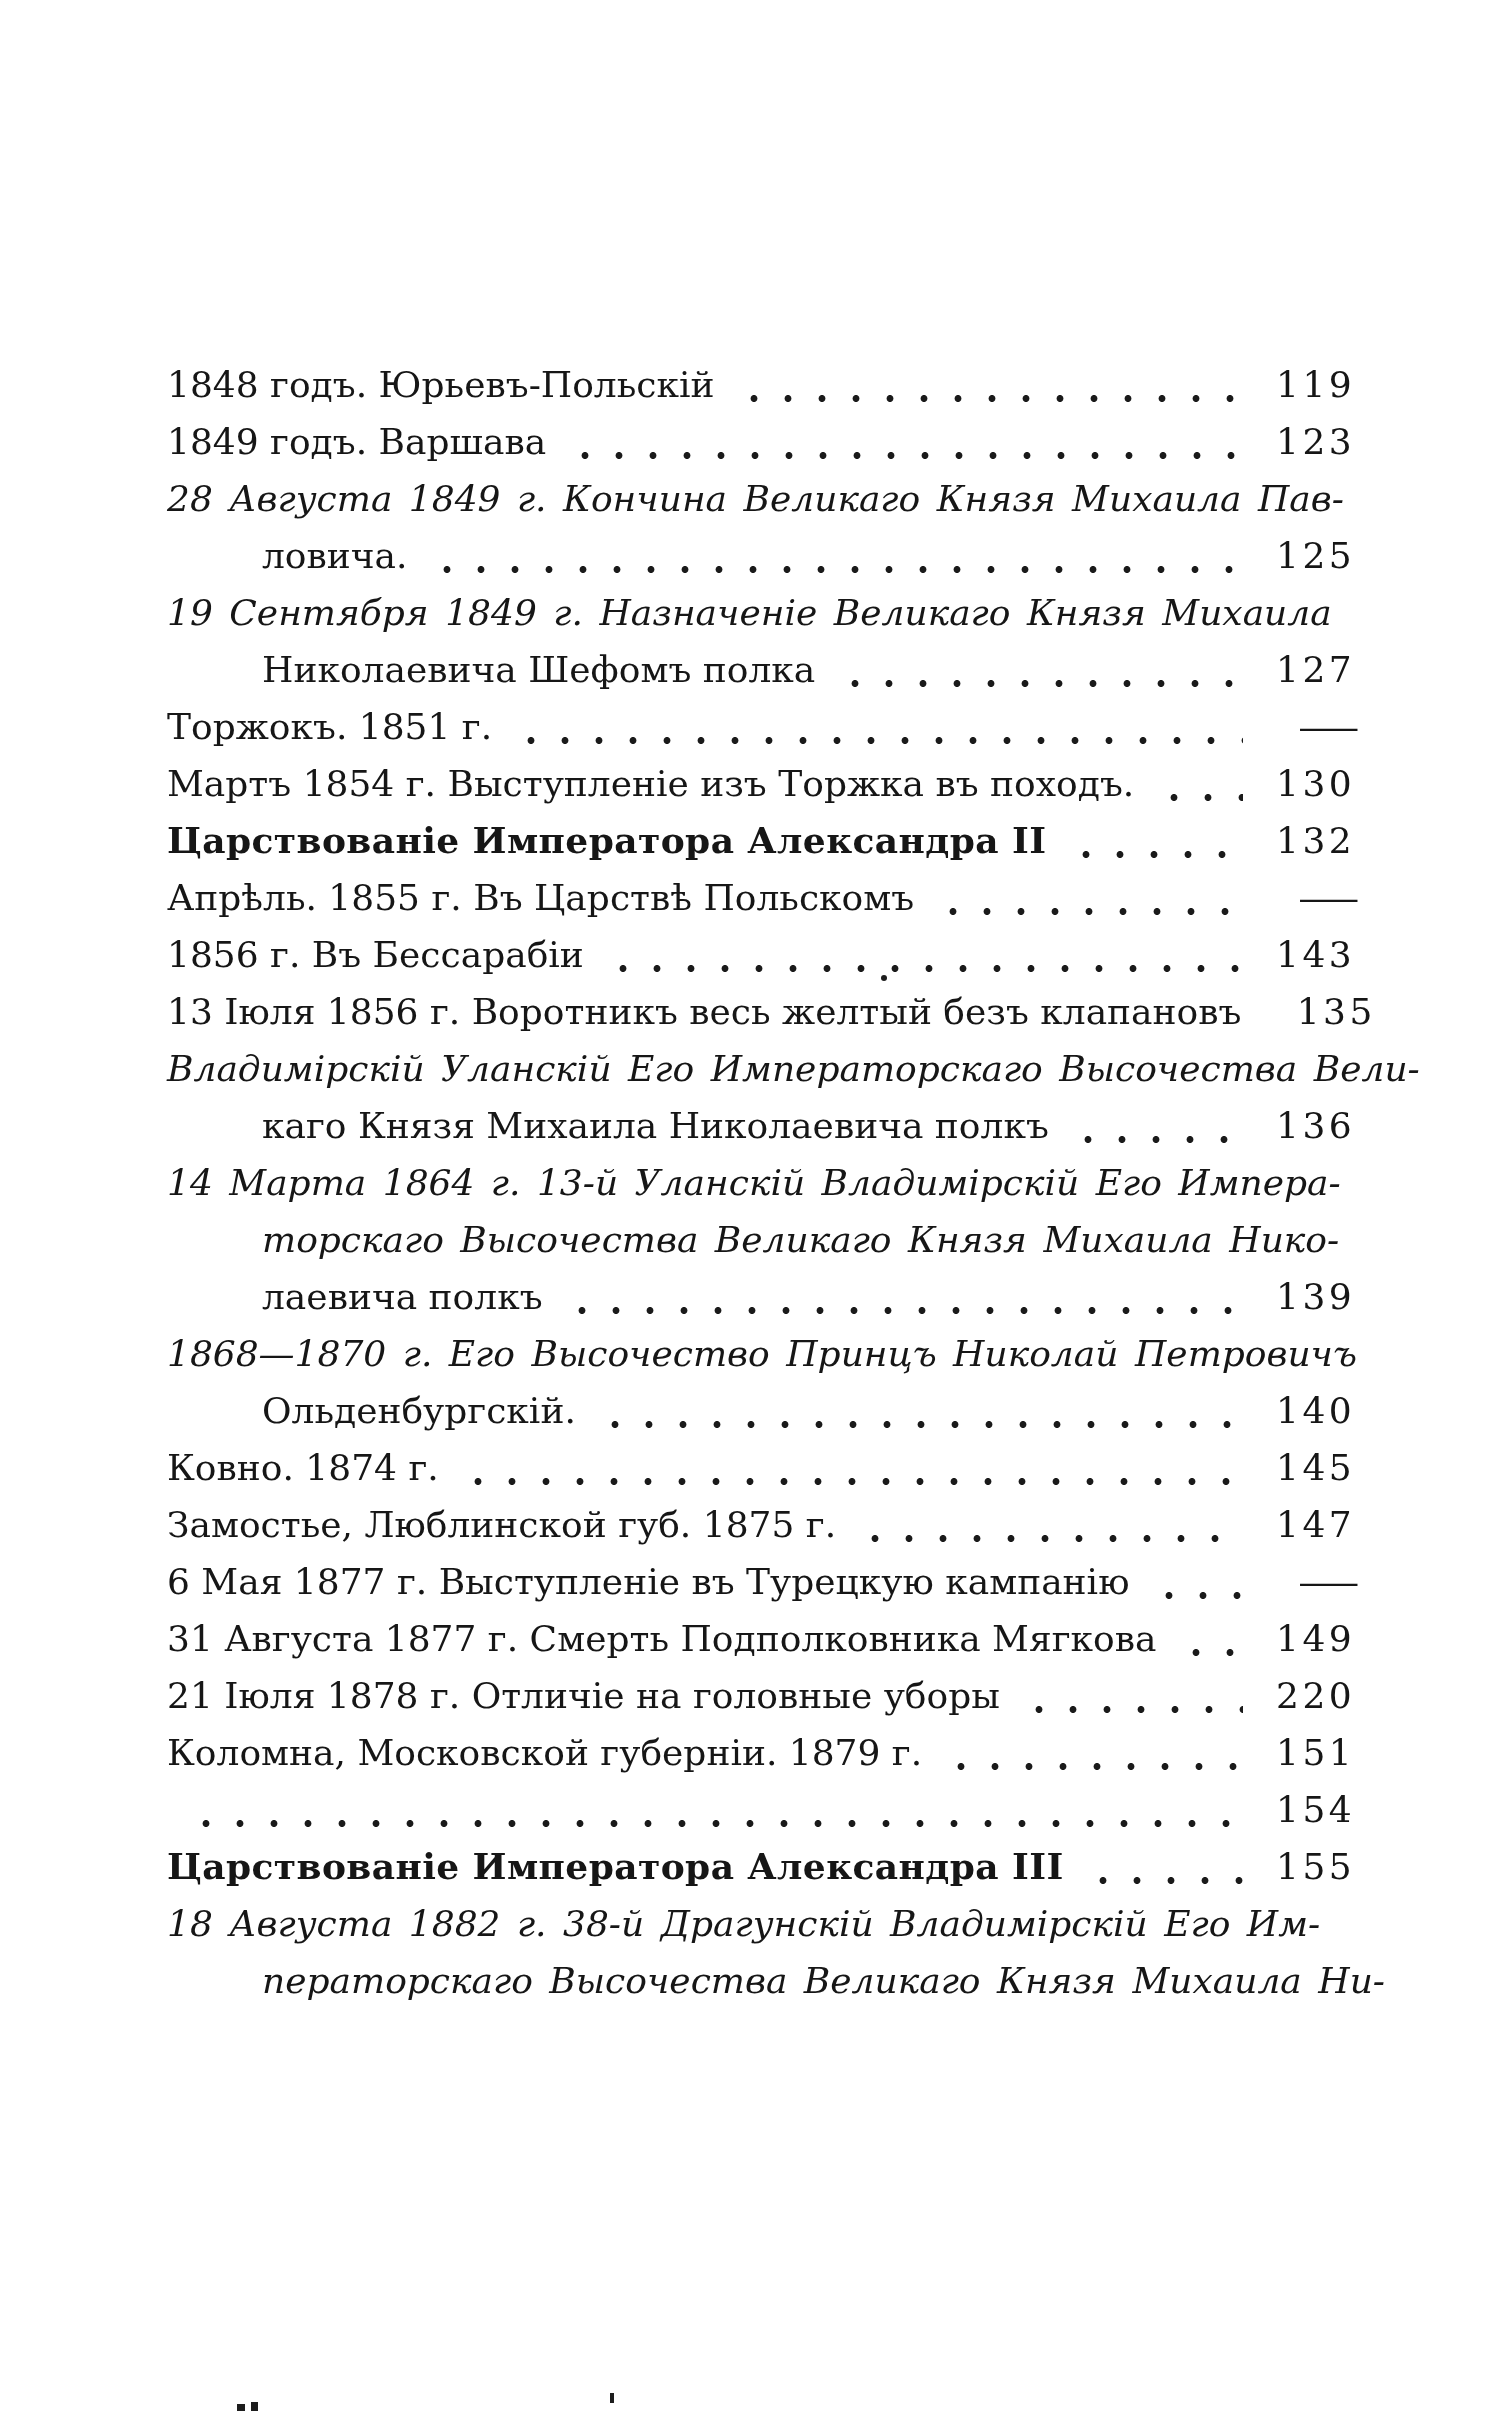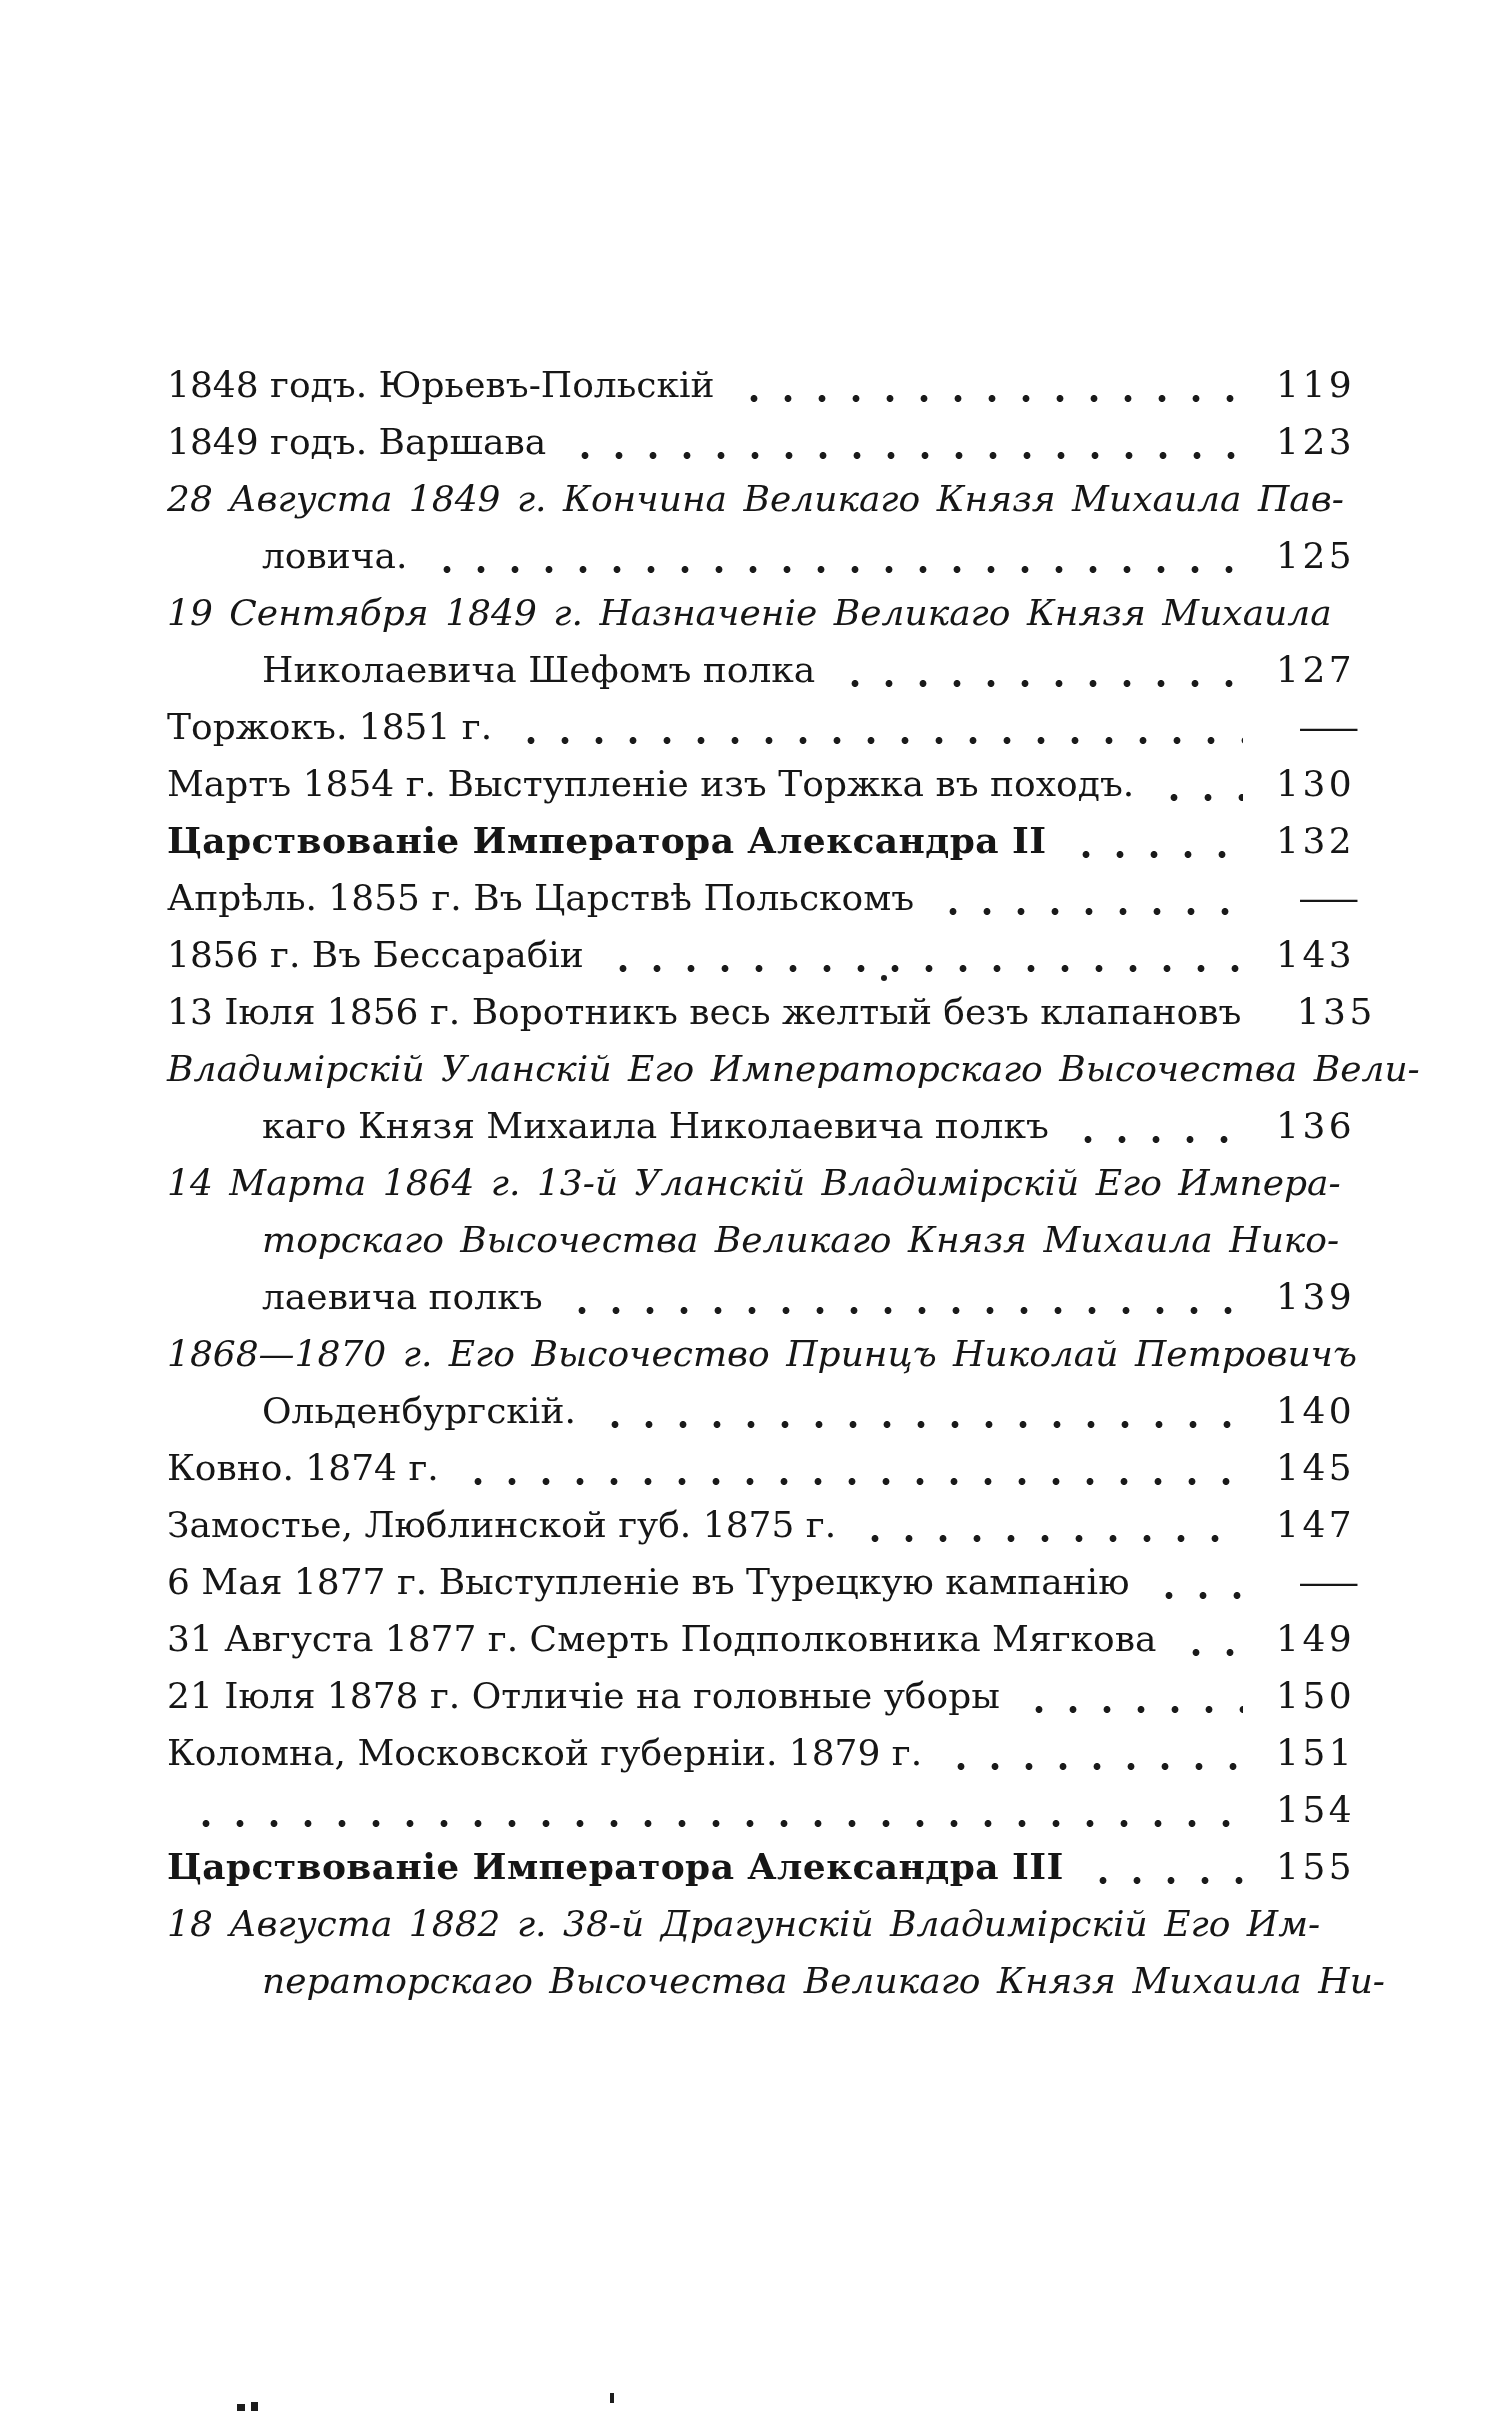--- a/index.html
+++ b/index.html
@@ -173,21 +173,21 @@
     <span class="pg dash">—</span>
   </div>
       <div class="toc-row">
     <span class="t">31 Августа 1877 г. Смерть Подполковника Мягкова</span>
     <span class="leader"></span>
     <span class="pg">149</span>
   </div>
       <div class="toc-row">
     <span class="t">21 Іюля 1878 г. Отличіе на головные уборы</span>
     <span class="leader"></span>
-    <span class="pg">150</span>
+    <span class="pg">220</span>
   </div>
       <div class="toc-row">
     <span class="t">Коломна, Московской губерніи. 1879 г.</span>
     <span class="leader"></span>
     <span class="pg">151</span>
   </div>
       <div class="toc-row">
     <span class="leader"></span>
     <span class="pg">154</span>
   </div>

